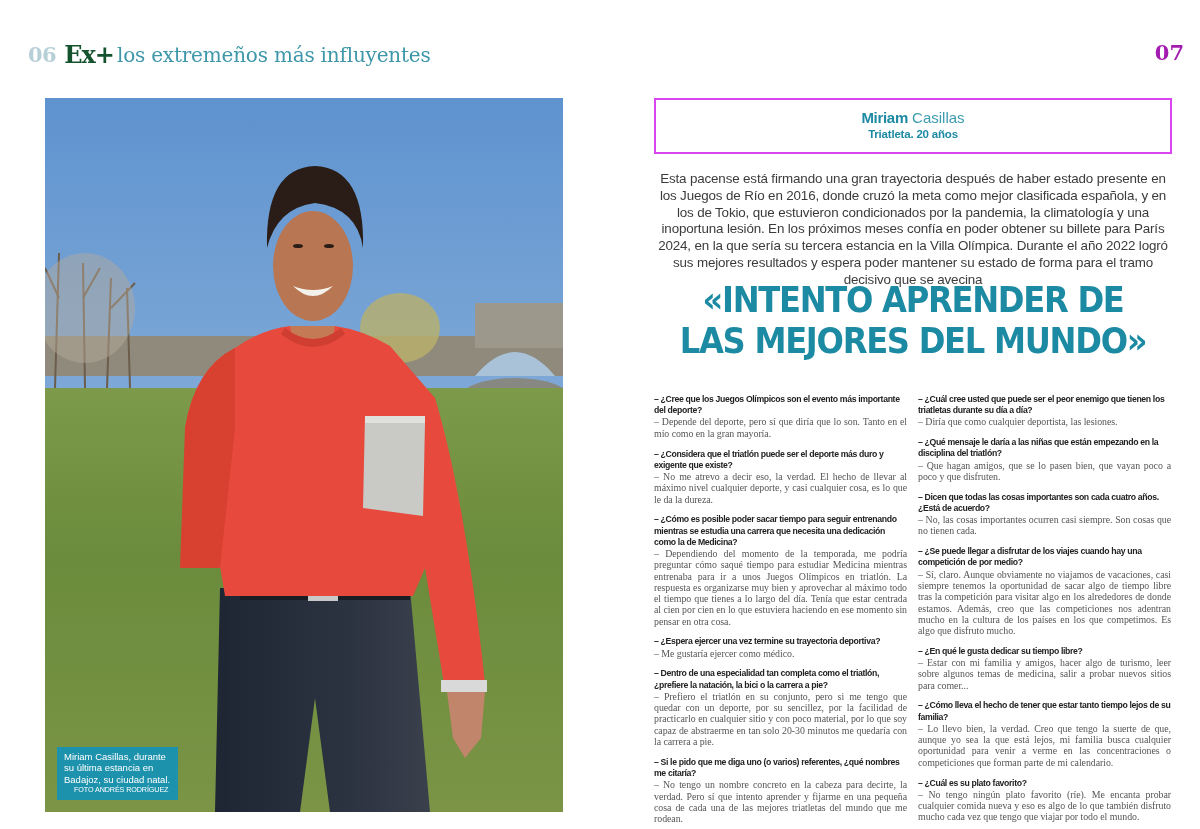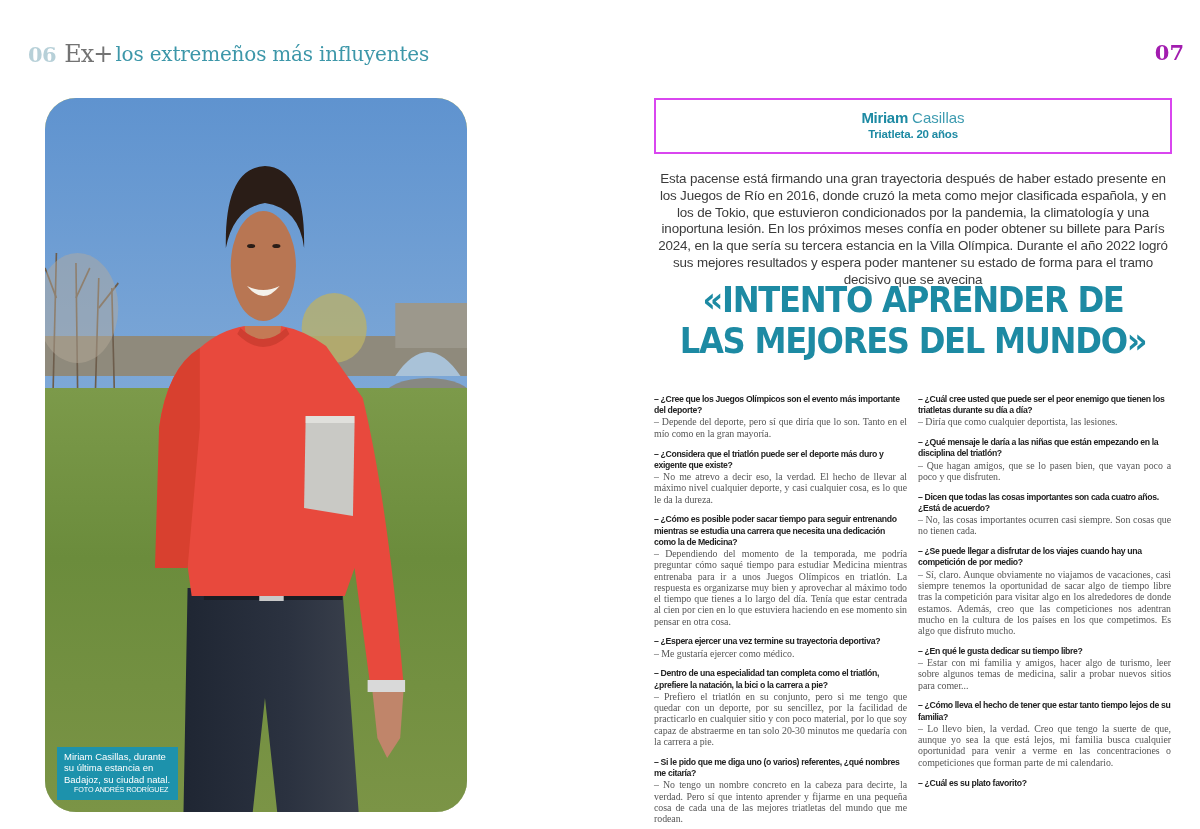--- a/index.html
+++ b/index.html
@@ -1,26 +1,26 @@
 <!DOCTYPE html>
 <html><head>
 <meta charset="utf-8">
 <style>
   * { box-sizing: border-box; margin: 0; padding: 0; }
   html, body { width: 1200px; height: 829px; background: #ffffff; overflow: hidden; }
   body { position: relative; font-family: "Liberation Sans", sans-serif; color: #333; }
 
   .folio-left { position: absolute; left: 28px; top: 40px; display: flex; align-items: center; white-space: nowrap; }
   .folio-num { font-family: "DejaVu Serif", serif; font-weight: bold; font-size: 21px; color: #b7d0d8; margin-right: 8px; letter-spacing: -0.5px; }
-  .folio-brand { font-family: "DejaVu Serif", serif; font-weight: normal; font-size: 24px; color: #737373; letter-spacing: -1px; margin-right: 3px; }
+  .folio-brand { font-family: "DejaVu Serif", serif; font-weight: bold; font-size: 24px; color: #14532d; letter-spacing: -1px; margin-right: 3px; }
   .folio-section { font-family: "DejaVu Serif", serif; font-size: 20px; color: #3d97a9; letter-spacing: -0.2px; }
   .folio-right { position: absolute; right: 16px; top: 40px; font-family: "DejaVu Serif", serif; font-weight: bold; font-size: 21px; color: #a21caf; }
 
   
-  .photo { position: absolute; left: 45px; top: 98px; width: 422px; height: 714px; overflow: hidden; background: #fde047; border-radius: 31px; }
+  .photo { position: absolute; left: 45px; top: 98px; width: 518px; height: 714px; overflow: hidden; background: #fde047; }
   .photo svg { display: block; width: 100%; height: 100%; }
   .caption { position: absolute; left: 12px; bottom: 12px; width: 121px; background: #1d92ac; padding: 4px 6px 5px 7px; color: #fff; }
   .caption-text { font-family: "Liberation Sans", sans-serif; font-size: 9.5px; line-height: 11.5px; display: block; }
   .caption-credit { font-family: "Liberation Sans", sans-serif; font-size: 7.2px; line-height: 10px; display: block; letter-spacing: -0.1px; padding-left: 10px; }
 
   
   .namebox { position: absolute; left: 654px; top: 98px; width: 518px; height: 56px; border: 2px solid #d946ef; text-align: center; padding-top: 8px; }
   .name-line { font-size: 15px; line-height: 19px; color: #1d8aa3; }
   .name-first { font-weight: bold; letter-spacing: -0.3px; }
   .name-last { font-weight: normal; color: #3d9bb0; }
@@ -179,15 +179,16 @@
     <div class="qa">
       <span class="q">– ¿En qué le gusta dedicar su tiempo libre?</span>
       <span class="a">– Estar con mi familia y amigos, hacer algo de turismo, leer sobre algunos temas de medicina, salir a probar nuevos sitios para comer...</span>
     </div>
     <div class="qa">
       <span class="q">– ¿Cómo lleva el hecho de tener que estar tanto tiempo lejos de su familia?</span>
       <span class="a">– Lo llevo bien, la verdad. Creo que tengo la suerte de que, aunque yo sea la que está lejos, mi familia busca cualquier oportunidad para venir a verme en las concentraciones o competiciones que forman parte de mi calendario.</span>
     </div>
     <div class="qa">
       <span class="q">– ¿Cuál es su plato favorito?</span>
+      <span class="a">– No tengo ningún plato favorito (ríe). Me encanta probar cualquier comida nueva y eso es algo de lo que también disfruto mucho cada vez que tengo que viajar por todo el mundo.</span>
     </div>
   </div>
 </div>
 
 </body></html>

